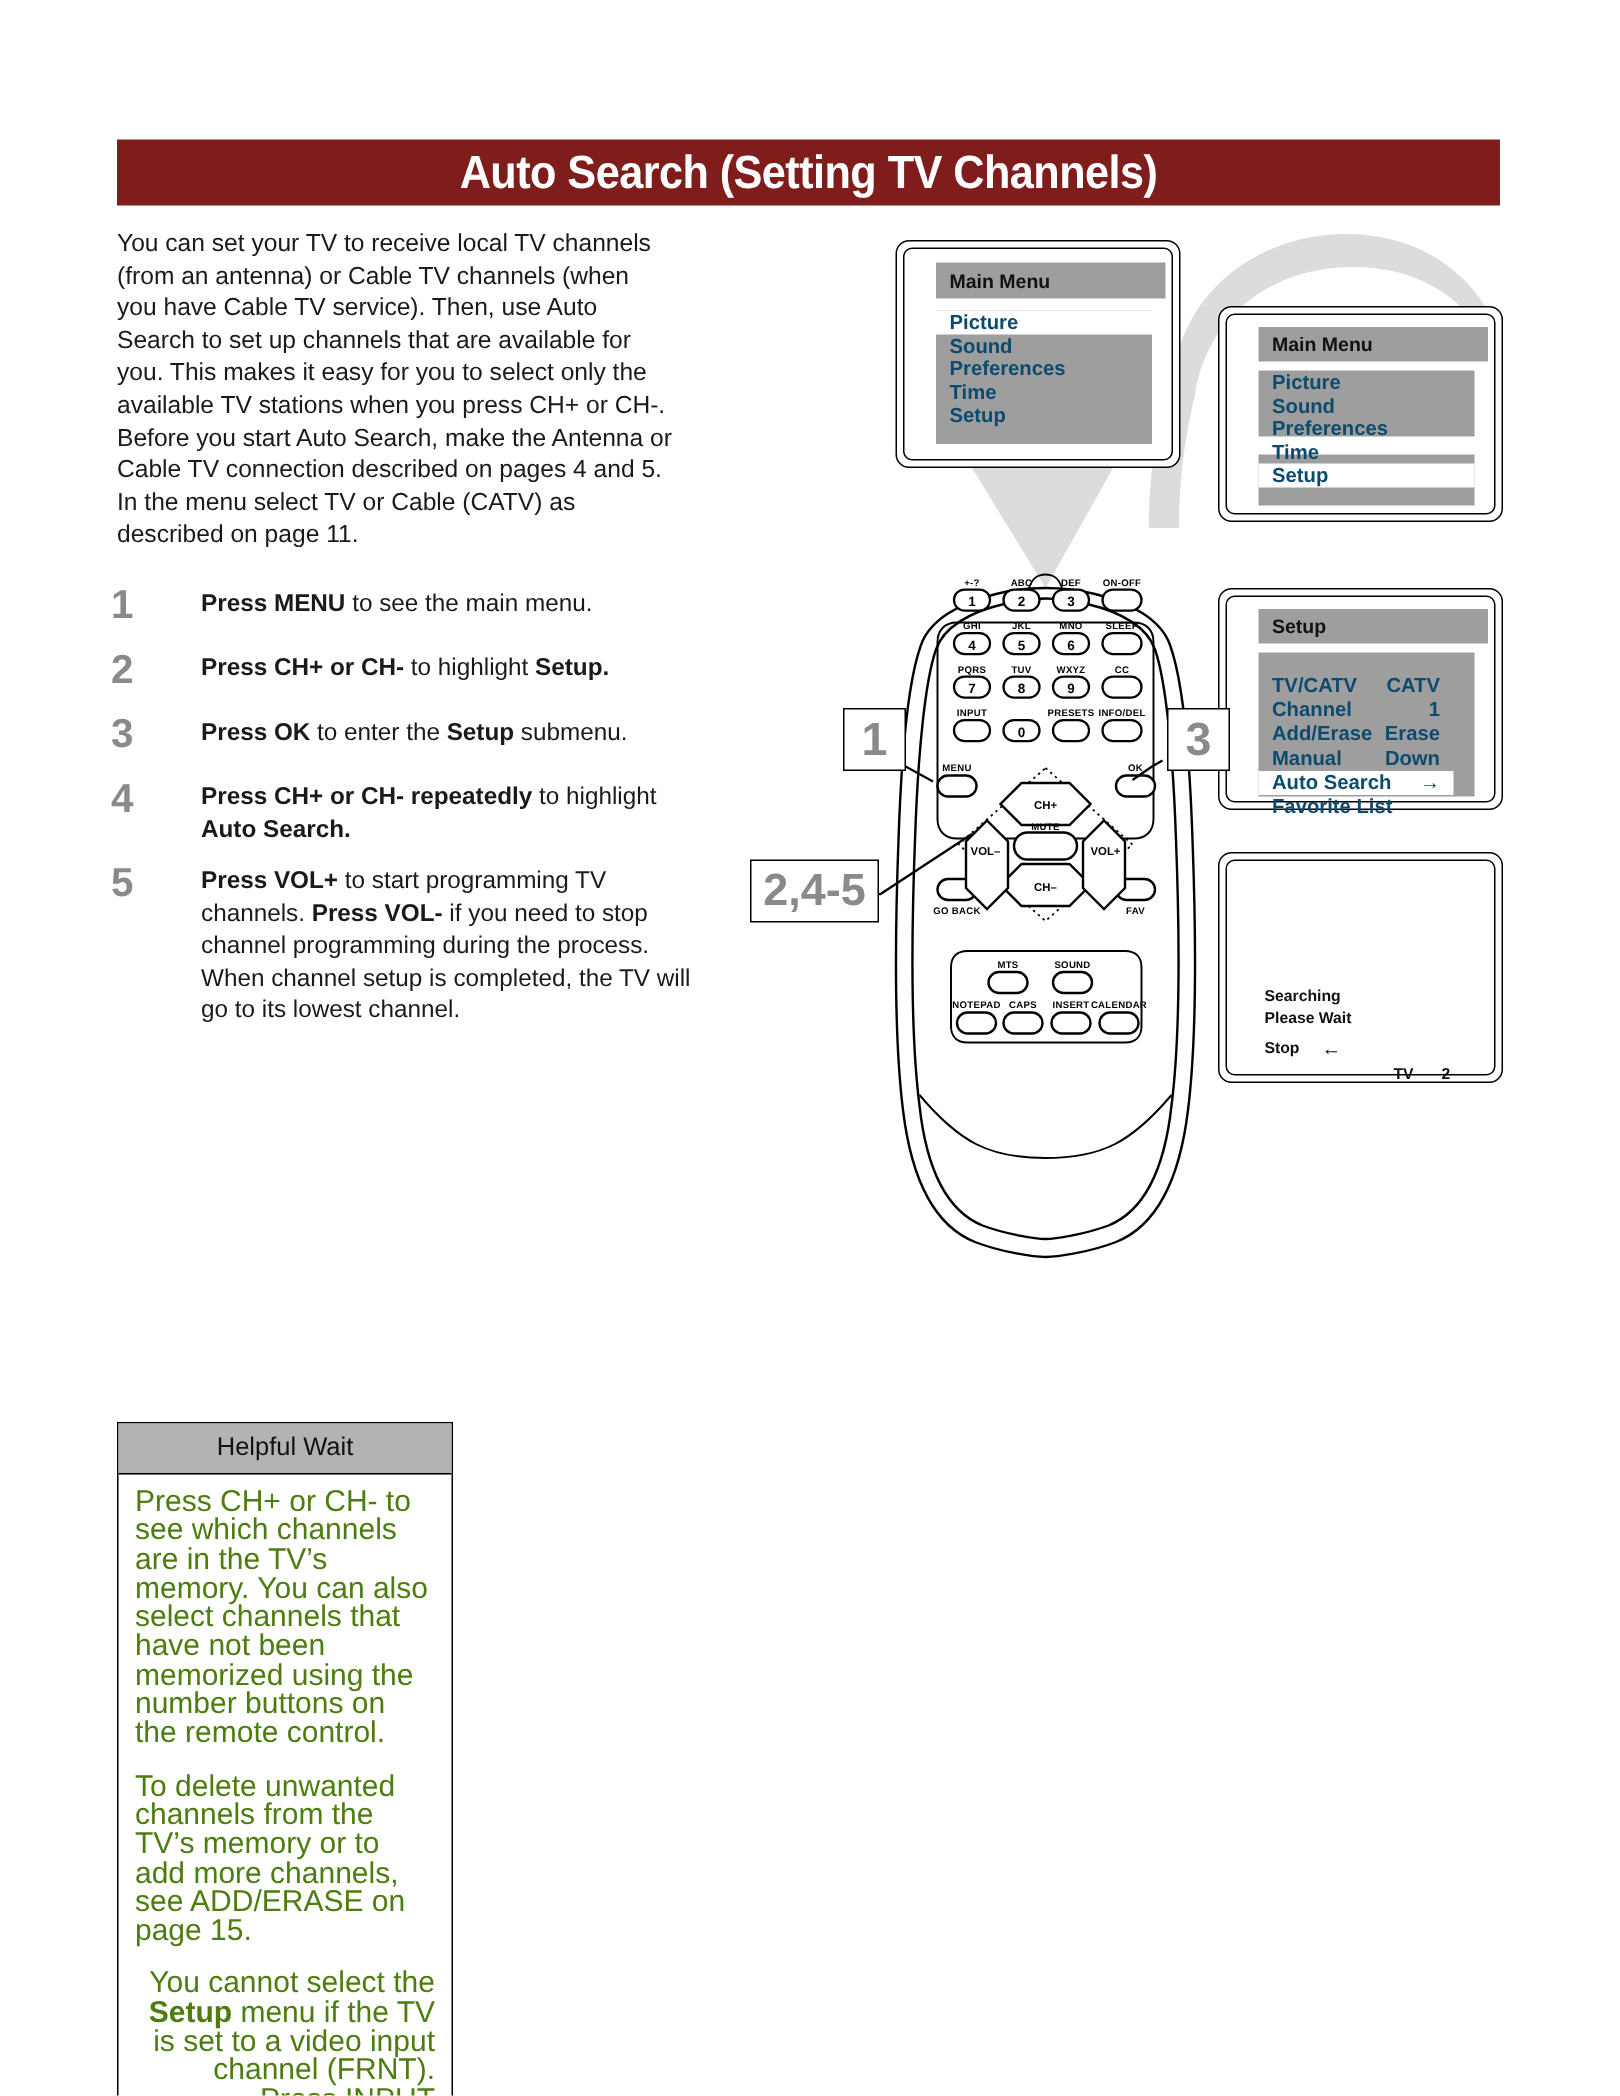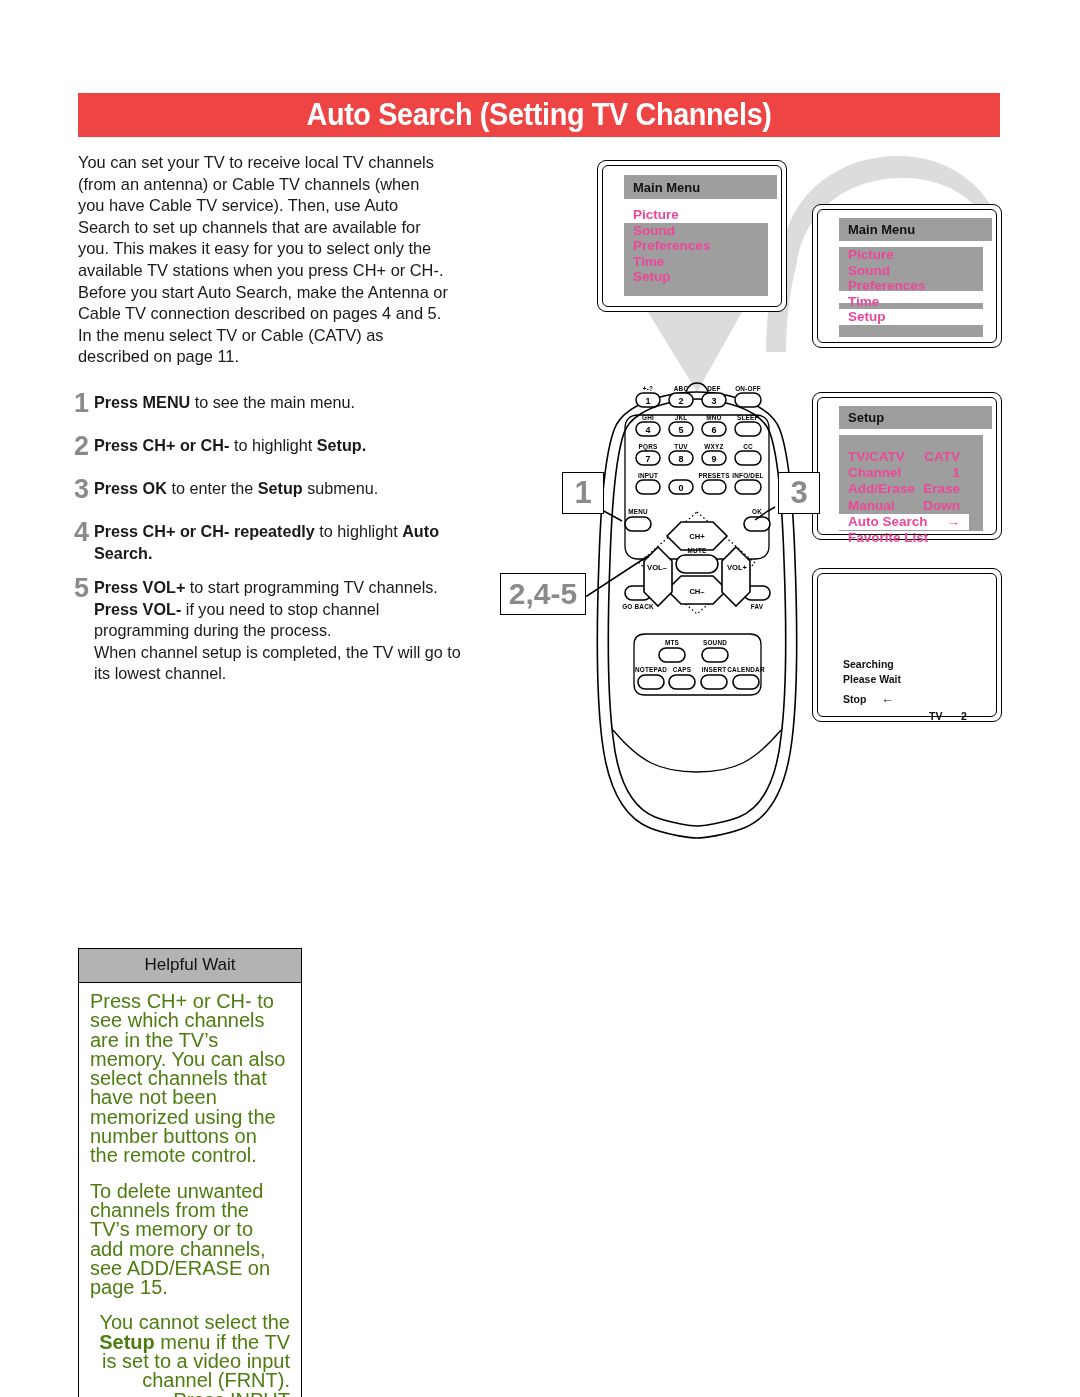--- a/index.html
+++ b/index.html
@@ -6,42 +6,42 @@
   body{
     width:1080px;height:1397px;position:relative;overflow:hidden;
     font-family:"Liberation Sans","DejaVu Sans",sans-serif;
     color:#000;
   }
   .page{position:absolute;inset:0;background:#fff;}
 
   
   .titlebar{
     position:absolute;left:78px;top:93px;width:922px;height:44px;
-    background:#ef4444;
+    background:#7f1d1d;
   }
   .titlebar .t{
     position:absolute;inset:0;
     display:flex;align-items:center;justify-content:center;
     color:#fff;font-size:31px;font-weight:bold;letter-spacing:-0.4px;
     transform:scaleX(0.93);
   }
 
   
   .intro{
     position:absolute;left:78px;top:152px;width:370px;
     font-size:16.4px;line-height:21.6px;color:#1a1a1a;
   }
   .steps{position:absolute;left:74px;top:392px;width:400px;}
   .step{position:relative;min-height:30px;margin-bottom:13px;}
   .step .num{
     position:absolute;left:0;top:-4px;width:30px;
     font-size:27px;font-weight:bold;color:#8a8a8a;text-align:left;
   }
   .step .txt{
-    margin-left:20px;font-size:16.2px;line-height:21.5px;color:#1a1a1a;
+    margin-left:60px;font-size:16.2px;line-height:21.5px;color:#1a1a1a;
   }
   .step .txt b{font-weight:bold;}
 
   
   .hints{
     position:absolute;left:78px;top:948px;width:222px;
     border:1.6px solid #000;background:#fff;
   }
   .hints .hdr{
     background:#b3b3b3;border-bottom:1.6px solid #000;
@@ -61,21 +61,21 @@
   .osd{position:absolute;border:1.8px solid #000;background:#fff;border-radius:9px;}
   .osd .inner{position:absolute;inset:4px;border:1.2px solid #000;border-radius:6px;background:#fff;}
   .osd .pad{position:absolute;inset:4px;}
   .osd .bar{
     position:absolute;background:#9e9e9e;
     font-size:13px;font-weight:bold;color:#111;
     display:flex;align-items:center;padding-left:9px;
   }
   .osd .listbox{position:absolute;background:#9e9e9e;}
   .osd .row{
-    position:relative;font-size:13.5px;font-weight:bold;color:#ec4899;
+    position:relative;font-size:13.5px;font-weight:bold;color:#0c4a6e;
     line-height:15.5px;padding-left:9px;white-space:nowrap;
   }
   .osd .row.sel{background:#fff;}
   .osd .row .val{position:absolute;right:9px;top:0;}
 
   
   #mm1{left:597px;top:160px;width:188px;height:150px;}
   #mm1 .bar{left:22px;top:10px;width:144px;height:24px;}
   #mm1 .listbox{left:22px;top:42px;width:144px;height:89px;}
   #mm1 .rows{position:absolute;left:22px;top:42px;width:144px;}

